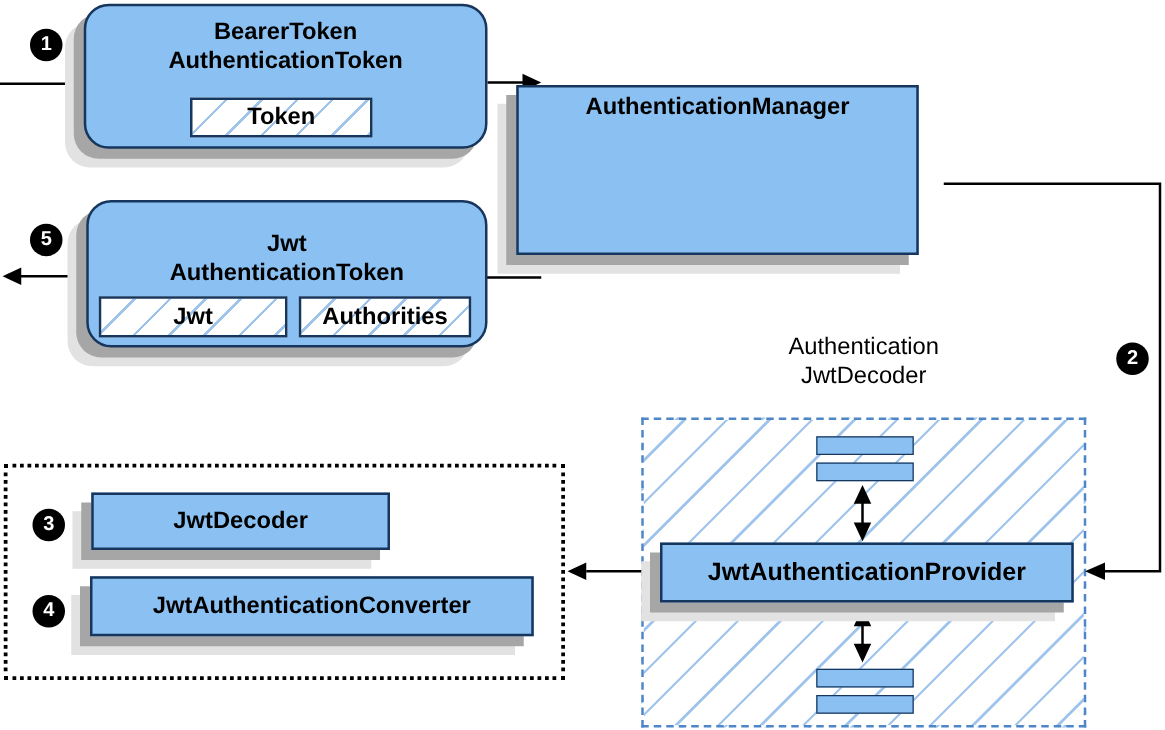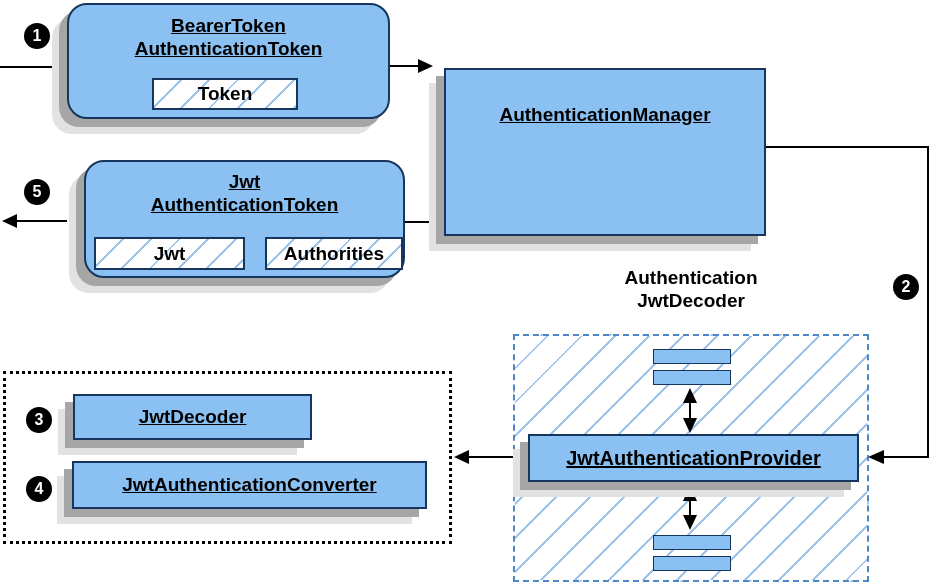--- a/index.html
+++ b/index.html
@@ -22,62 +22,61 @@
   
   #wires{position:absolute;left:0;top:0;z-index:2;}
   #wires line,#wires polyline{stroke:var(--connector);stroke-width:2;fill:none;}
   #wires polygon{fill:var(--connector);stroke:none;}
   
   .node{
     position:absolute;box-sizing:border-box;z-index:3;
     background:var(--node-fill);
     border:2px solid var(--node-border);
     font-weight:bold;
-    text-decoration:underline;
   }
   .shadowed{box-shadow:-8px 8px 0 0 var(--shadow-dark),-15px 15px 0 0 var(--shadow-light);}
   .rounded{border-radius:20px;}
   .node .title{ text-align:center;font-size:19px;line-height:23px;font-weight:bold;}
   .chip{
     position:absolute;box-sizing:border-box;
     border:2px solid var(--node-border);
     background-color:#fff;
     background-image:repeating-linear-gradient(135deg,rgba(255,255,255,0) 0 18px,var(--hatch-line) 18px 20px);
     font-weight:bold;font-size:19px;text-align:right;
     display:flex;align-items:center;justify-content:center;
   }
   .hatch-fill{
     background-color:#fff;
     background-image:repeating-linear-gradient(135deg,rgba(255,255,255,0) 0 22px,var(--hatch-line) 22px 24px);
   }
   
   #bearer-node{left:67px;top:3px;width:323px;height:116px;padding-top:9px;}
   #bearer-node .chip{left:83px;top:73px;width:146px;height:32px;}
-  #authmgr-node{left:444px;top:68px;width:322px;height:168px;padding-top:33px;}
+  #authmgr-node{left:413px;top:68px;width:322px;height:136px;padding-top:4px;}
   #authmgr-node .chip{left:33px;top:55px;width:247px;height:82px;}
-  #jwtauth-node{left:84px;top:160px;width:321px;height:118px;padding-top:8px;}
+  #jwtauth-node{left:69px;top:160px;width:321px;height:118px;padding-top:22px;}
   #jwtauth-node .chip-jwt{left:8px;top:75px;width:151px;height:33px;}
-  #jwtauth-node .chip-authorities{left:168px;top:75px;width:138px;height:33px;margin-left:11px;}
+  #jwtauth-node .chip-authorities{left:168px;top:75px;width:138px;height:33px;}
   #provider-node{left:528px;top:434px;width:331px;height:48px;display:flex;align-items:center;justify-content:center;font-size:20px;}
   #decoder-node{left:73px;top:394px;width:239px;height:46px;display:flex;align-items:center;justify-content:center;font-size:19px;}
   #converter-node{left:72px;top:461px;width:355px;height:48px;display:flex;align-items:center;justify-content:center;font-size:19px;}
   
   #providers-container{
     position:absolute;box-sizing:border-box;z-index:1;
     left:513px;top:334px;width:356px;height:248px;
     border:2px dashed var(--container-border);
   }
   #helpers-container{
     position:absolute;box-sizing:border-box;z-index:1;
     left:3px;top:371px;width:449px;height:173px;
     border:3px dotted #000;background:transparent;
   }
   #providers-label{
     position:absolute;left:513px;top:266px;width:356px;z-index:1;
-    text-align:center;font-size:19px;line-height:23px;font-weight:bold;
+    text-align:center;font-size:19px;line-height:23px;font-weight:normal;
   }
   
   .mini-bar{
     position:absolute;box-sizing:border-box;z-index:3;
     width:78px;height:15px;
     background:var(--node-fill);border:1.5px solid var(--node-border);
   }
   #bar-top-1{left:653px;top:349px;}
   #bar-top-2{left:653px;top:370px;}
   #bar-bottom-1{left:653px;top:535px;}

